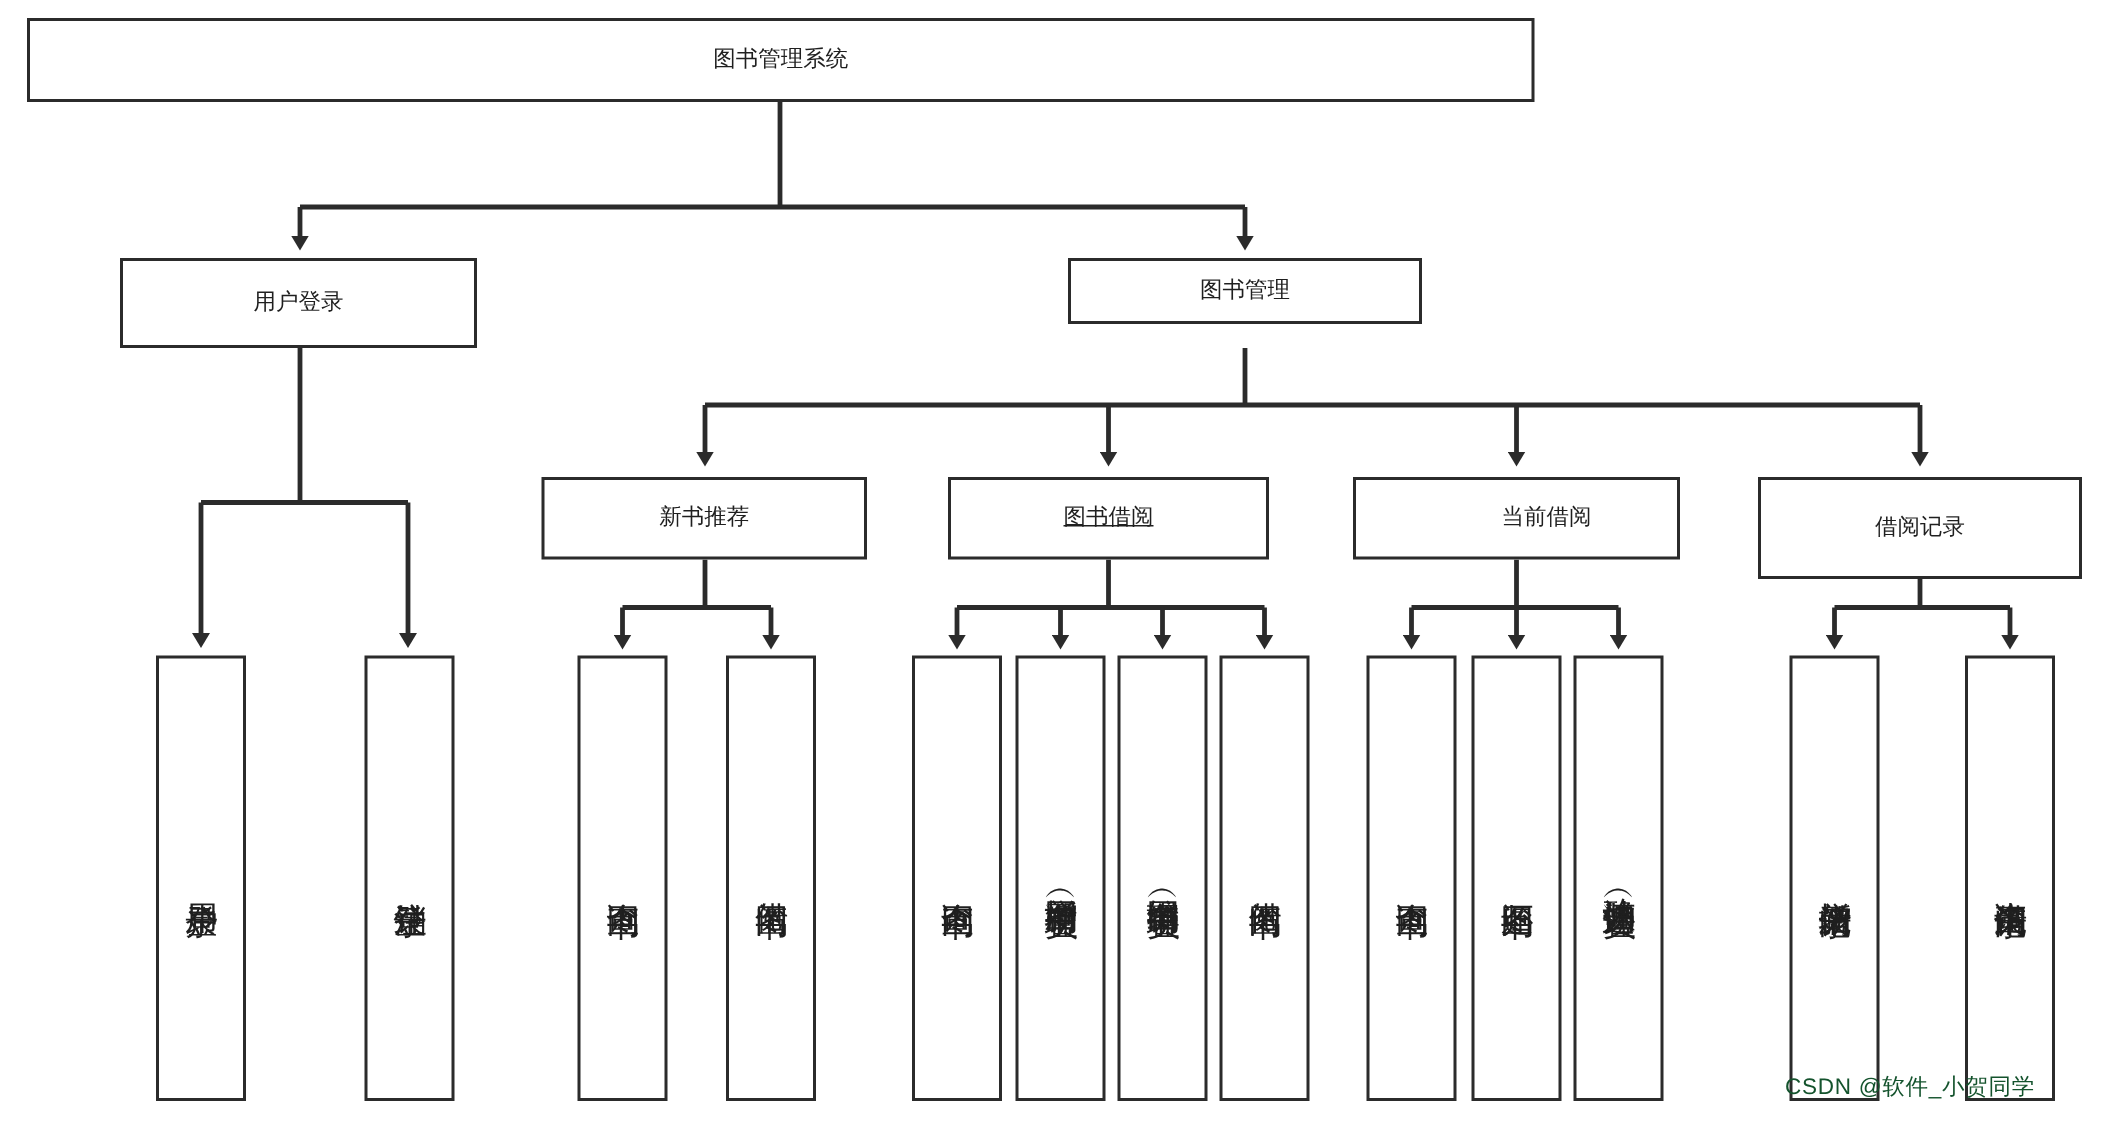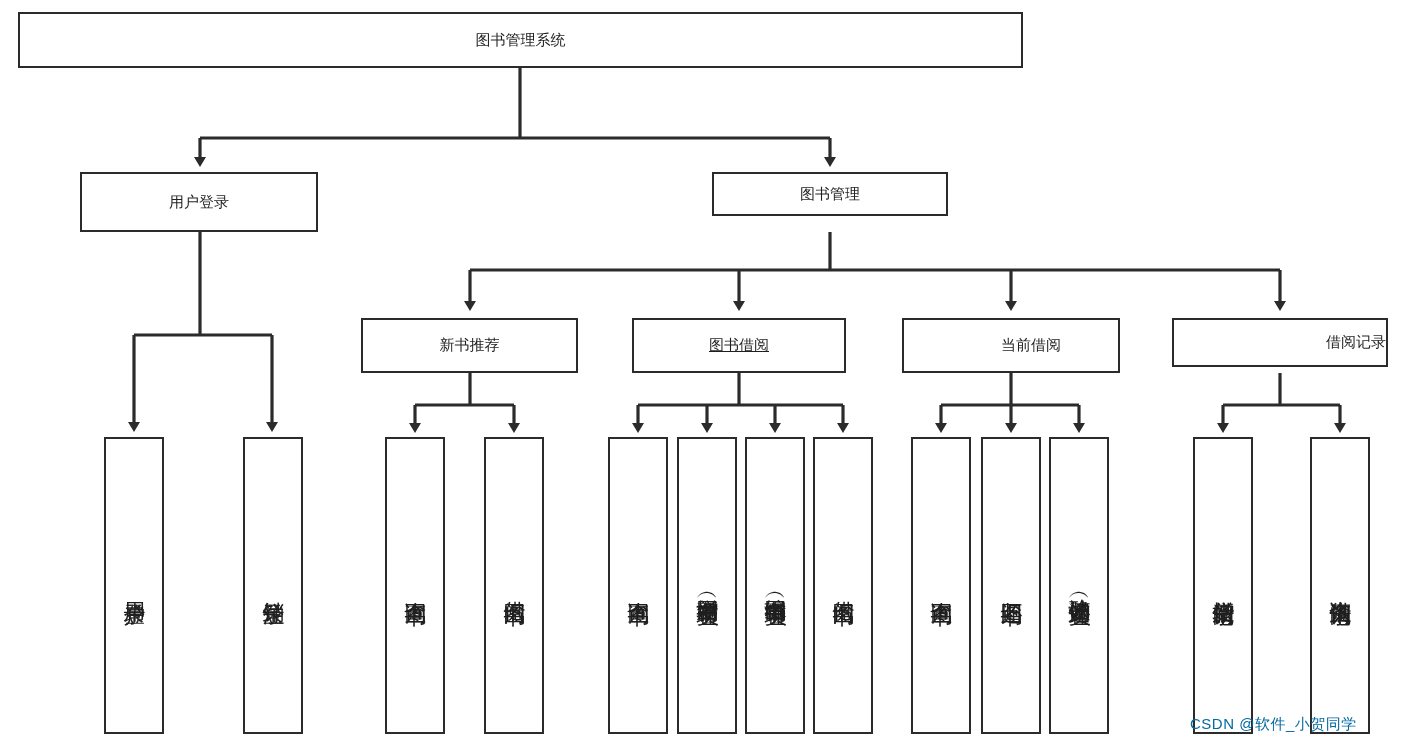--- a/index.html
+++ b/index.html
@@ -49,21 +49,21 @@
   }
   .node.vert .label {
     writing-mode: vertical-rl;
     text-orientation: upright;
     display: block;
     text-align: center;
   }
   .watermark {
     position: absolute;
     font-size: 15px;
-    color: #0369a1;
+    color: #14532d;
     white-space: nowrap;
     letter-spacing: 0.5px;
   }
 </style>
 </head>
 <body>
 
 <div id="canvas">
 
   <svg id="wires" viewBox="0 0 1405 747" xmlns="http://www.w3.org/2000/svg">
@@ -129,21 +129,21 @@
 
   <div class="node horiz" style="left:361px; top:318px; width:217px; height:55px;">
     <span class="label">新书推荐</span>
   </div>
   <div class="node horiz" style="left:632px; top:318px; width:214px; height:55px;text-decoration:underline;">
     <span class="label">图书借阅</span>
   </div>
   <div class="node horiz" style="left:902px; top:318px; width:218px; height:55px;padding-left:40px;">
     <span class="label">当前借阅</span>
   </div>
-  <div class="node horiz" style="left:1172px; top:318px; width:216px; height:49px;justify-content:flex-end;">
+  <div class="node horiz" style="left:1172px; top:318px; width:216px; height:68px;">
     <span class="label">借阅记录</span>
   </div>
 
   <div class="node vert" style="left:104px; top:437px; width:60px; height:297px;">
     <span class="label">用户登录</span>
   </div>
   <div class="node vert" style="left:243px; top:437px; width:60px; height:297px;">
     <span class="label">注销登录</span>
   </div>
 

